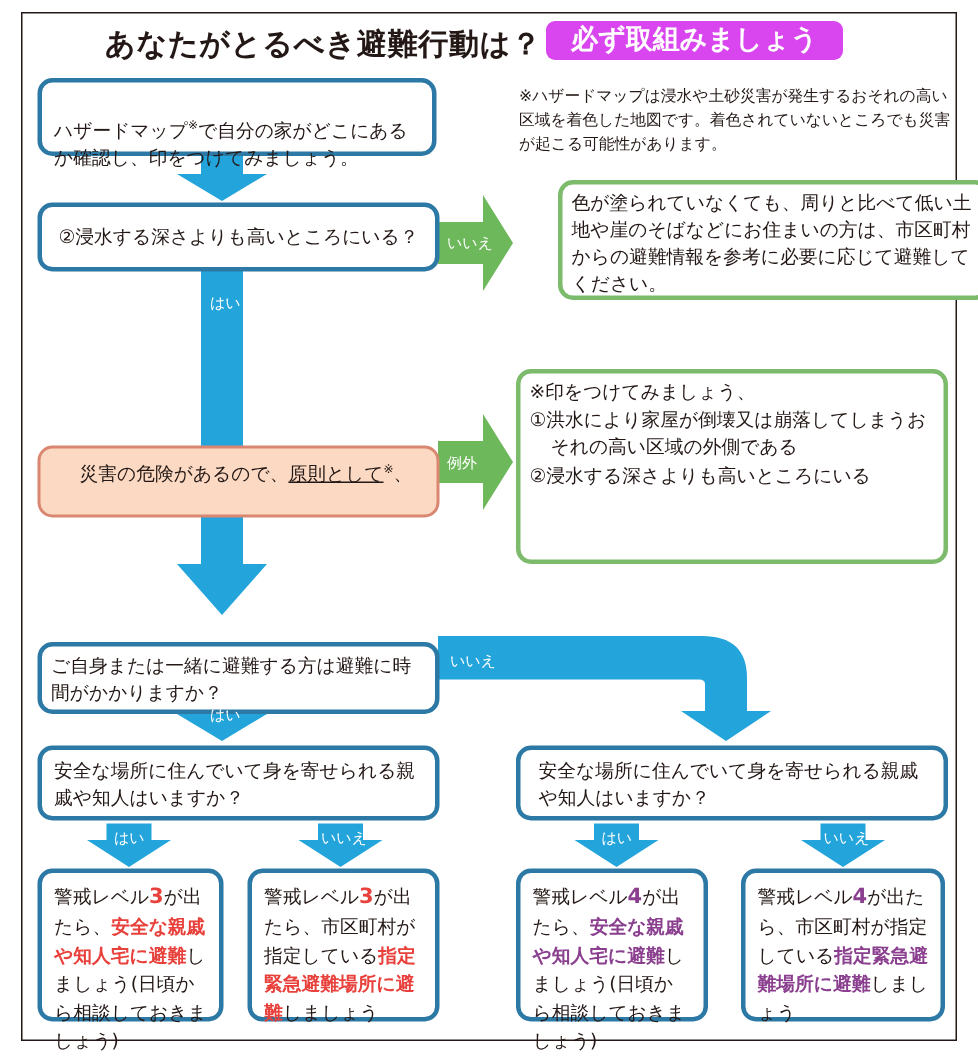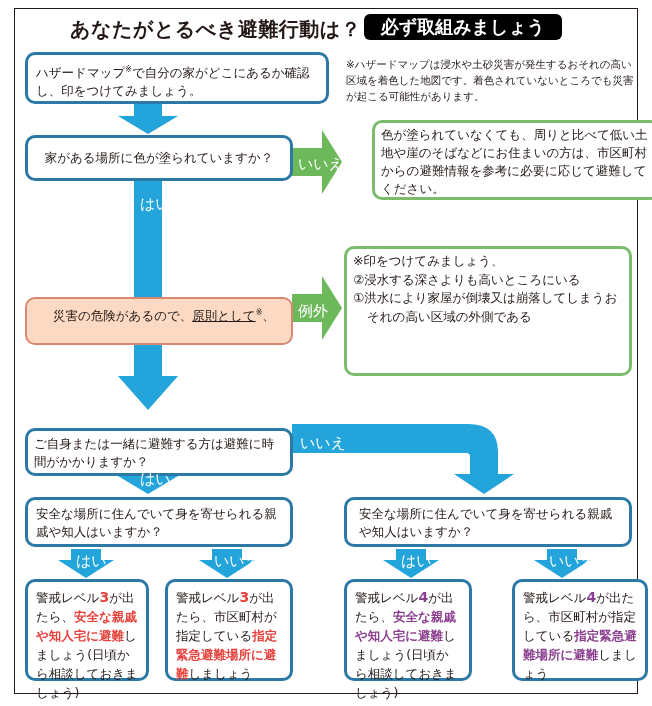--- a/index.html
+++ b/index.html
@@ -2,29 +2,29 @@
 <html><head>
 <meta charset="utf-8">
 <style>
   html, body { margin:0; padding:0; background:#fff; }
   body { width:652px; height:706px; position:relative; overflow:hidden;
          font-family:"DejaVu Sans","Liberation Sans",sans-serif; color:#231815; }
   .frame { position:absolute; left:14px; top:8px; width:624px; height:686px;
            border:1px solid #231815; box-sizing:border-box; }
   .abs { position:absolute; }
   .title { left:70px; top:16px; font-size:20px; font-weight:bold; letter-spacing:0.5px; }
-  .badge { left:364px; top:14px; width:198px; height:26px; background:#000000; color:#fff;
+  .badge { left:364px; top:14px; width:198px; height:26px; background:#d946ef; color:#fff;
            border-radius:6px; font-size:18px; font-weight:bold; text-align:center; line-height:26px; }
   .box { position:absolute; box-sizing:border-box; border-radius:10px; background:#fff;
          font-size:12.5px; line-height:18px; }
   .blue { border:3px solid #2d79a5; }
   .green { border:3px solid #7dbb6c; }
   .peach { border:2px solid #d98770; background:#fbd9c3; }
   .note { left:346px; top:56px; width:288px; font-size:10.5px; line-height:16px; }
-  .lbl { position:absolute; color:#fff; font-size:15px; }
+  .lbl { position:absolute; color:#fff; font-size:10px; }
   .red { color:#e8413c; font-weight:bold; }
   .purple { color:#8b3f8f; font-weight:bold; }
   .red-num { color:#e8413c; font-weight:bold; font-size:14px; }
   .pur-num { color:#8b3f8f; font-weight:bold; font-size:14px; }
   .ul { text-decoration:underline; }
   .leaf { font-size:12.5px; line-height:19px; padding:6px 8px; }
   svg.arrows { position:absolute; left:0; top:0; }
 </style>
 </head>
 <body>
@@ -49,43 +49,43 @@
   <polygon points="71,549 101,549 101,560 114,560 86,578 58,560 71,560" fill="#23a4db"></polygon>
   <polygon points="212,549 242,549 242,560 255,560 227,578 199,560 212,560" fill="#23a4db"></polygon>
   <polygon points="396,549 426,549 426,560 439,560 411,578 383,560 396,560" fill="#23a4db"></polygon>
   <polygon points="547,549 577,549 577,560 590,560 562,578 534,560 547,560" fill="#23a4db"></polygon>
 </svg>
 
 <div class="abs title">あなたがとるべき避難行動は？</div>
 <div class="abs badge">必ず取組みましょう</div>
 <div class="abs note">※ハザードマップは浸水や土砂災害が発生するおそれの高い区域を着色した地図です。着色されていないところでも災害が起こる可能性があります。</div>
 
-<div class="box blue" style="left:25px;top:52px;width:304px;height:52px;padding:6px 8px;">
+<div class="box blue" style="left:25px;top:52px;width:266px;height:52px;padding:20px 8px;">
   <span>ハザードマップ</span><sup style="font-size:8px">※</sup><span>で自分の家がどこにあるか確認し、印をつけてみましょう。</span>
 </div>
 
 <div class="box blue" style="left:25px;top:135px;width:268px;height:46px;text-align:center;line-height:40px;">
-  <span>家がある場所に色が塗られていますか？</span>
+  <span>②浸水する深さよりも高いところにいる？</span>
 </div>
 <div class="lbl" style="left:298px;top:155px;">いいえ</div>
 <div class="lbl" style="left:140px;top:195px;">はい</div>
 
 <div class="box green" style="left:344px;top:120px;width:288px;height:80px;padding:3px 6px;line-height:18px;margin-left:28px;">
   <span>色が塗られていなくても、周りと比べて低い土地や崖のそばなどにお住まいの方は、市区町村からの避難情報を参考に必要に応じて避難してください。</span>
 </div>
 
 <div class="box peach" style="left:25px;top:297px;width:268px;height:48px;padding:5px 10px 5px 26px;">
   <span>災害の危険があるので、</span><span class="ul">原則として</span><sup style="font-size:8px">※</sup><span>、</span><br>
 </div>
 <div class="lbl" style="left:298px;top:302px;">例外</div>
 
 <div class="box green" style="left:344px;top:246px;width:288px;height:130px;padding:3px 6px;line-height:18.5px;">
   <div>※印をつけてみましょう、</div>
+  <div style="padding-left:14px;text-indent:-14px;">①洪水により家屋が倒壊又は崩落してしまうおそれの高い区域の外側である</div>
   <div>②浸水する深さよりも高いところにいる</div>
-  <div style="padding-left:14px;text-indent:-14px;">①洪水により家屋が倒壊又は崩落してしまうおそれの高い区域の外側である</div>
 </div>
 
 <div class="box blue" style="left:25px;top:416px;width:268px;height:48px;padding:4px 6px;margin-top:12px;">
   <span>ご自身または一緒に避難する方は避難に時間がかかりますか？</span>
 </div>
 <div class="lbl" style="left:300px;top:434px;">いいえ</div>
 <div class="lbl" style="left:140px;top:470px;">はい</div>
 
 <div class="box blue" style="left:25px;top:497px;width:268px;height:50px;padding:5px 8px;">
   <span>安全な場所に住んでいて身を寄せられる親戚や知人はいますか？</span>
@@ -100,15 +100,15 @@
 
 <div class="box blue leaf" style="left:25px;top:579px;width:124px;height:102px;">
   <span>警戒レベル</span><span class="red-num">3</span><span>が出たら、</span><span class="red">安全な親戚や知人宅に避難</span><span>しましょう(日頃から相談しておきましょう)</span>
 </div>
 <div class="box blue leaf" style="left:165px;top:579px;width:128px;height:102px;">
   <span>警戒レベル</span><span class="red-num">3</span><span>が出たら、市区町村が指定している</span><span class="red">指定緊急避難場所に避難</span><span>しましょう</span>
 </div>
 <div class="box blue leaf" style="left:344px;top:579px;width:128px;height:102px;">
   <span>警戒レベル</span><span class="pur-num">4</span><span>が出たら、</span><span class="purple">安全な親戚や知人宅に避難</span><span>しましょう(日頃から相談しておきましょう)</span>
 </div>
-<div class="box blue leaf" style="left:512px;top:579px;width:136px;height:102px;">
+<div class="box blue leaf" style="left:494px;top:579px;width:136px;height:102px;">
   <span>警戒レベル</span><span class="pur-num">4</span><span>が出たら、市区町村が指定している</span><span class="purple">指定緊急避難場所に避難</span><span>しましょう</span>
 </div>
 
 </body></html>

